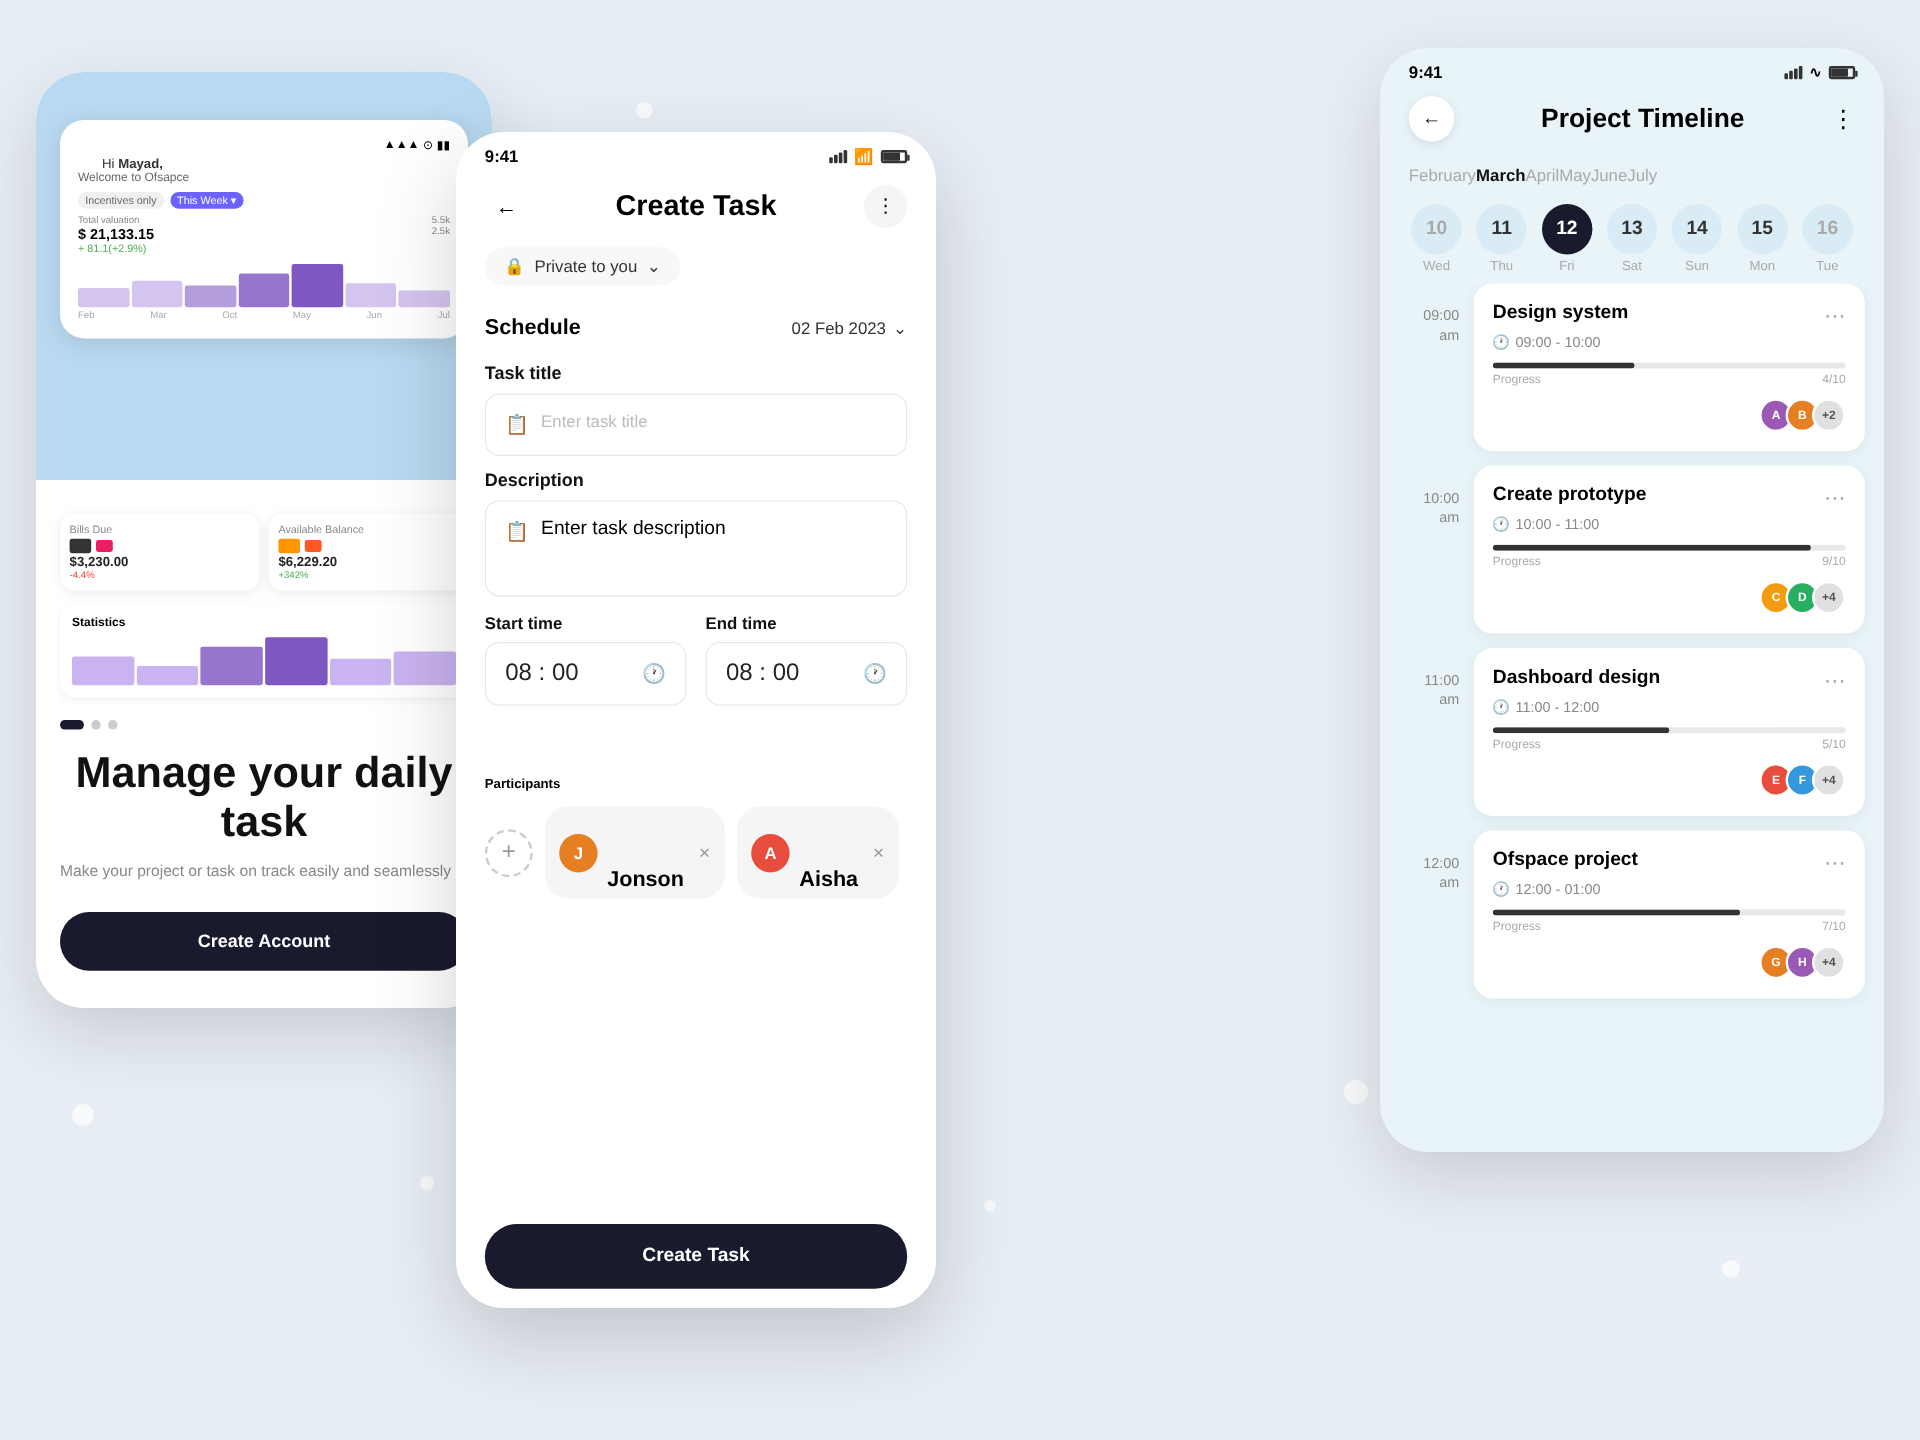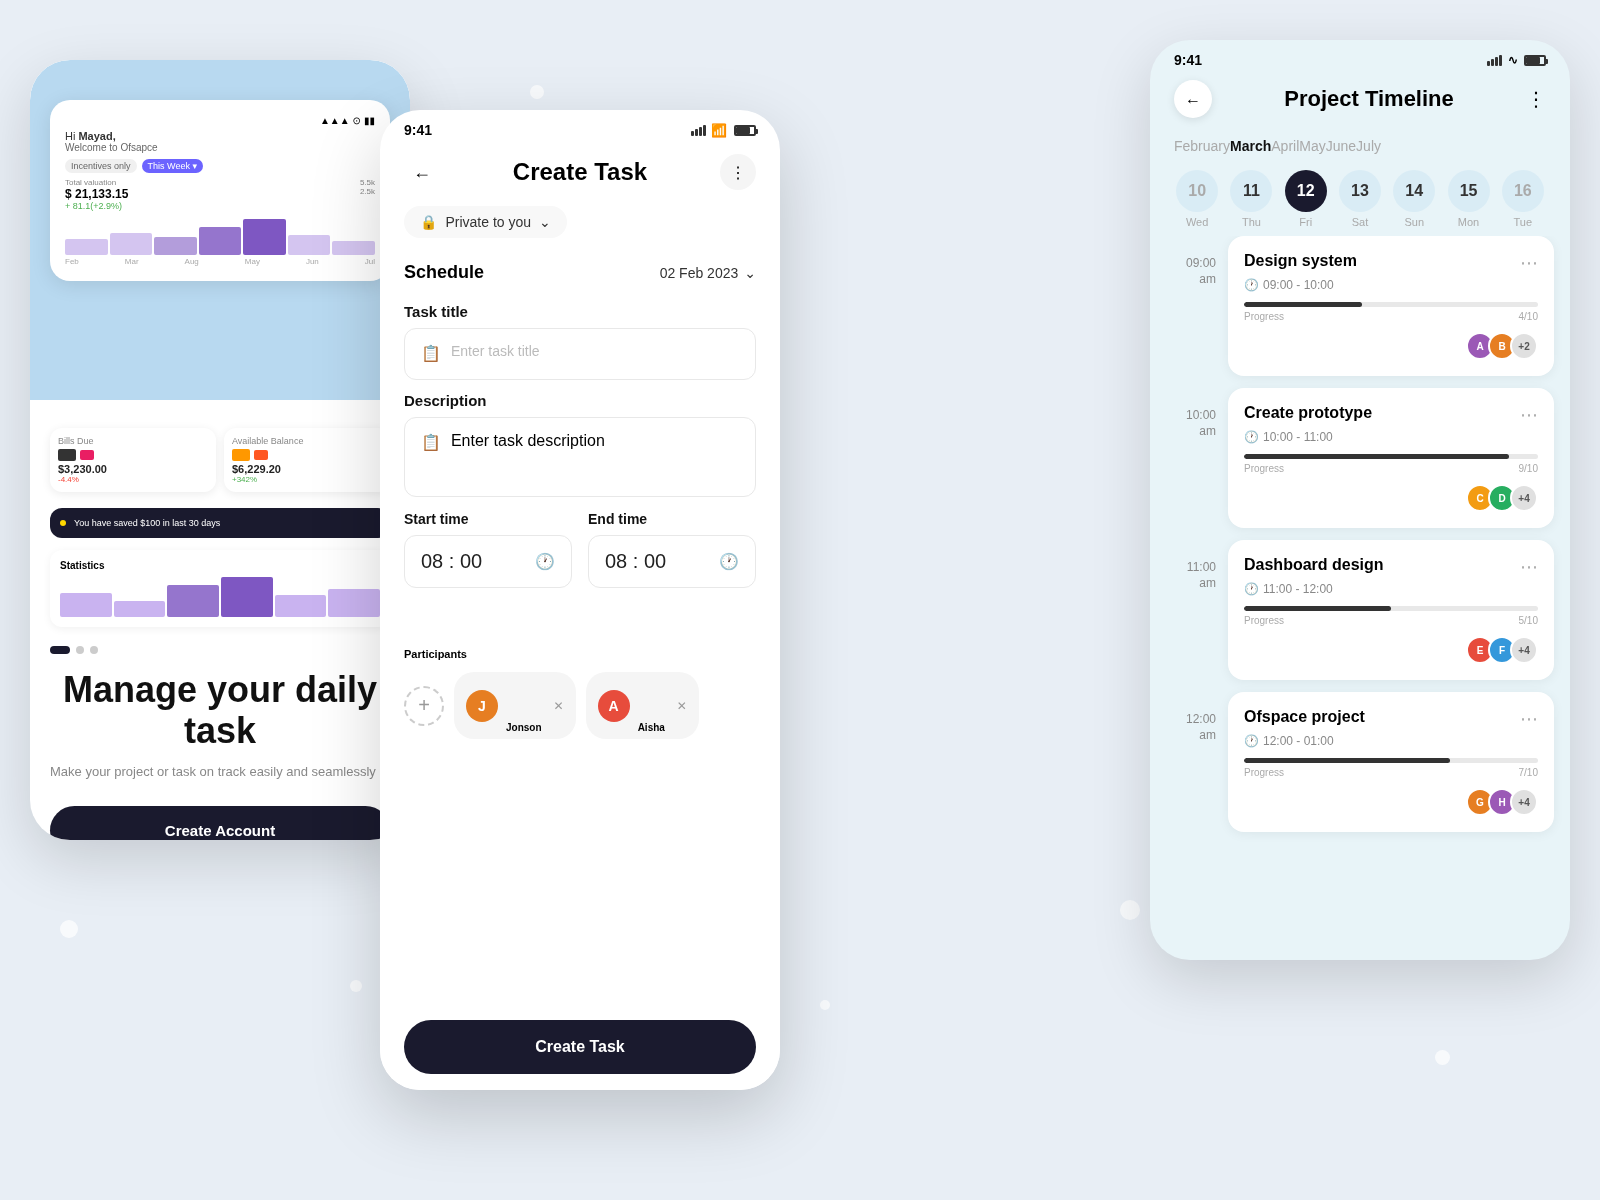--- a/index.html
+++ b/index.html
@@ -391,21 +391,21 @@
       padding: 6px 12px;
     }
     .participant-avatar {
       width: 32px; height: 32px;
       border-radius: 50%;
       display: flex; align-items: center; justify-content: center;
       font-size: 14px;
       font-weight: 700;
       color: white;
     }
-    .participant-name { font-size: 10px; font-weight: 600; margin-top: 44px; }
+    .participant-name { font-size: 18px; font-weight: 600; margin-top: 44px; }
     .participant-x { font-size: 12px; color: #999; cursor: pointer; margin-left: 4px; }
 
     .create-task-btn-area {
       position: absolute;
       bottom: 0; left: 0; right: 0;
       padding: 16px 24px;
       background: white;
     }
     .create-task-btn {
       width: 100%;
@@ -630,21 +630,21 @@
   <div class="phone1-top">
     <div class="phone1-inner-card">
 
       <div style="display:flex;justify-content:flex-end;font-size:10px;gap:3px;margin-bottom:4px;">
         <span>▲▲▲</span>
         <span>⊙</span>
         <span>▮▮</span>
       </div>
 
       <div style="margin-bottom:6px;">
-        <div style="font-size:11px;color:#333;">
+        <div style="font-size:11px;color:#333;margin-left:20px;">
           <span>Hi </span>
           <strong>Mayad,</strong>
         </div>
         <div style="font-size:10px;color:#666;">Welcome to Ofsapce</div>
       </div>
 
       <div class="mini-filter-row">
         <span class="mini-filter-btn">Incentives only</span>
         <span class="mini-filter-btn active">This Week ▾</span>
       </div>
@@ -665,21 +665,21 @@
         <div class="mini-bar2" style="background:#d4c5f0;height:55%"></div>
         <div class="mini-bar2" style="background:#b39ddb;height:45%"></div>
         <div class="mini-bar2" style="background:#9575cd;height:70%"></div>
         <div class="mini-bar2" style="background:#7e57c2;height:90%"></div>
         <div class="mini-bar2" style="background:#d4c5f0;height:50%"></div>
         <div class="mini-bar2" style="background:#d4c5f0;height:35%"></div>
       </div>
       <div style="display:flex;justify-content:space-between;font-size:8px;color:#aaa;margin-top:2px;">
         <span>Feb</span>
           <span>Mar</span>
-          <span>Aug</span>
+          <span>Oct</span>
           <span>May</span>
           <span>Jun</span>
           <span>Jul</span>
       </div>
     </div>
   </div>
 
   <div class="phone1-bottom">
 
     <div class="mini-stat-row">
@@ -696,24 +696,20 @@
         <div class="label">Available Balance</div>
         <div style="display:flex;gap:4px;align-items:center;margin:2px 0;">
           <div style="width:18px;height:12px;background:#ff9800;border-radius:2px;"></div>
           <div style="width:14px;height:10px;background:#ff5722;border-radius:2px;"></div>
         </div>
         <div class="value">$6,229.20</div>
         <div class="change">+342%</div>
       </div>
     </div>
 
-    <div class="mini-dark-banner">
-      <div class="icon-dot"></div>
-      <span style="font-size:9px;">You have saved $100 in last 30 days</span>
-    </div>
 
     <div class="mini-stat-section">
       <div class="title">Statistics</div>
       <div class="mini-bar-group">
         <div class="mini-bar2" style="background:#c9b3f0;height:60%"></div>
         <div class="mini-bar2" style="background:#c9b3f0;height:40%"></div>
         <div class="mini-bar2" style="background:#9575cd;height:80%"></div>
         <div class="mini-bar2" style="background:#7e57c2;height:100%"></div>
         <div class="mini-bar2" style="background:#c9b3f0;height:55%"></div>
         <div class="mini-bar2" style="background:#c9b3f0;height:70%"></div>

